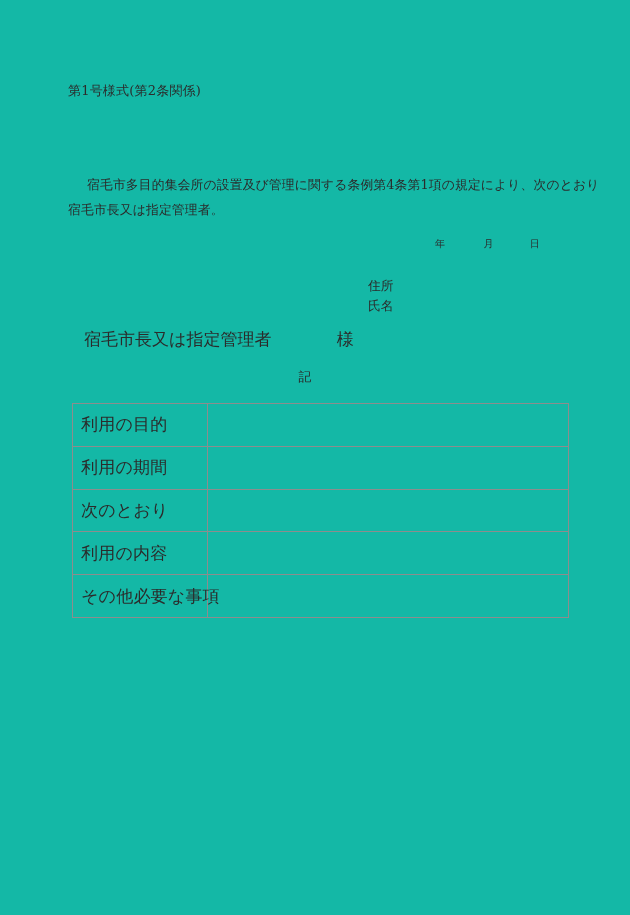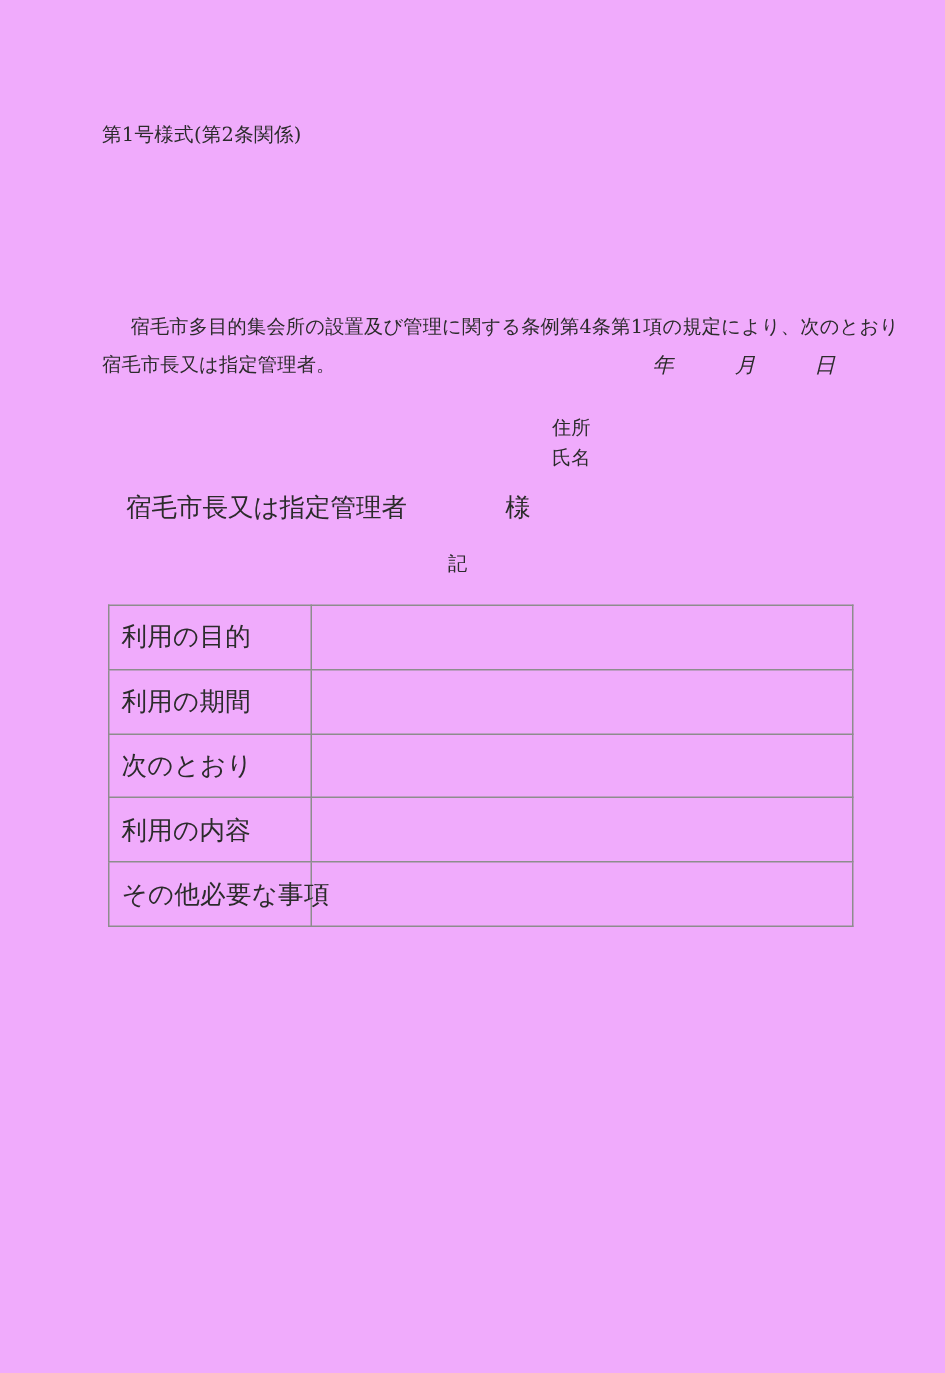--- a/index.html
+++ b/index.html
@@ -11,21 +11,21 @@
     height: 915px;
     background: #fcfcfc;
     font-family: "DejaVu Serif", "Liberation Serif", serif;
     color: #2b2b2b;
     overflow: hidden;
   }
   .page {
     position: relative;
     width: 630px;
     height: 915px;
-    background: #f0abfc;
+    background: #14b8a6;
   }
 
   
   .form-no {
     position: absolute;
     left: 68px;
     top: 82px;
     font-size: 13px;
     line-height: 18px;
     letter-spacing: 0.2px;
@@ -46,38 +46,36 @@
 
   
   .body-para {
     position: absolute;
     left: 68px;
     top: 172px;
     width: 500px;
     font-size: 12.8px;
     line-height: 25px;
     letter-spacing: 0.15px;
-    margin-top: 34px;
   }
   .body-para .pline {
     white-space: nowrap;
   }
   .body-para .pline.indent {
     text-indent: 19px;
   }
 
   
   .date-line {
     position: absolute;
     top: 234px;
     left: 435px;
-    font-size: 14px;
-    line-height: 20px;
-    white-space: nowrap;
-    font-style: italic;
+    font-size: 10px;
+    line-height: 20px;
+    white-space: nowrap;
   }
   .date-line .dslot {
     display: inline-block;
   }
   .date-line .gap-a { width: 32px; display:inline-block; }
   .date-line .gap-b { width: 30px; display:inline-block; }
 
   
   .applicant {
     position: absolute;

